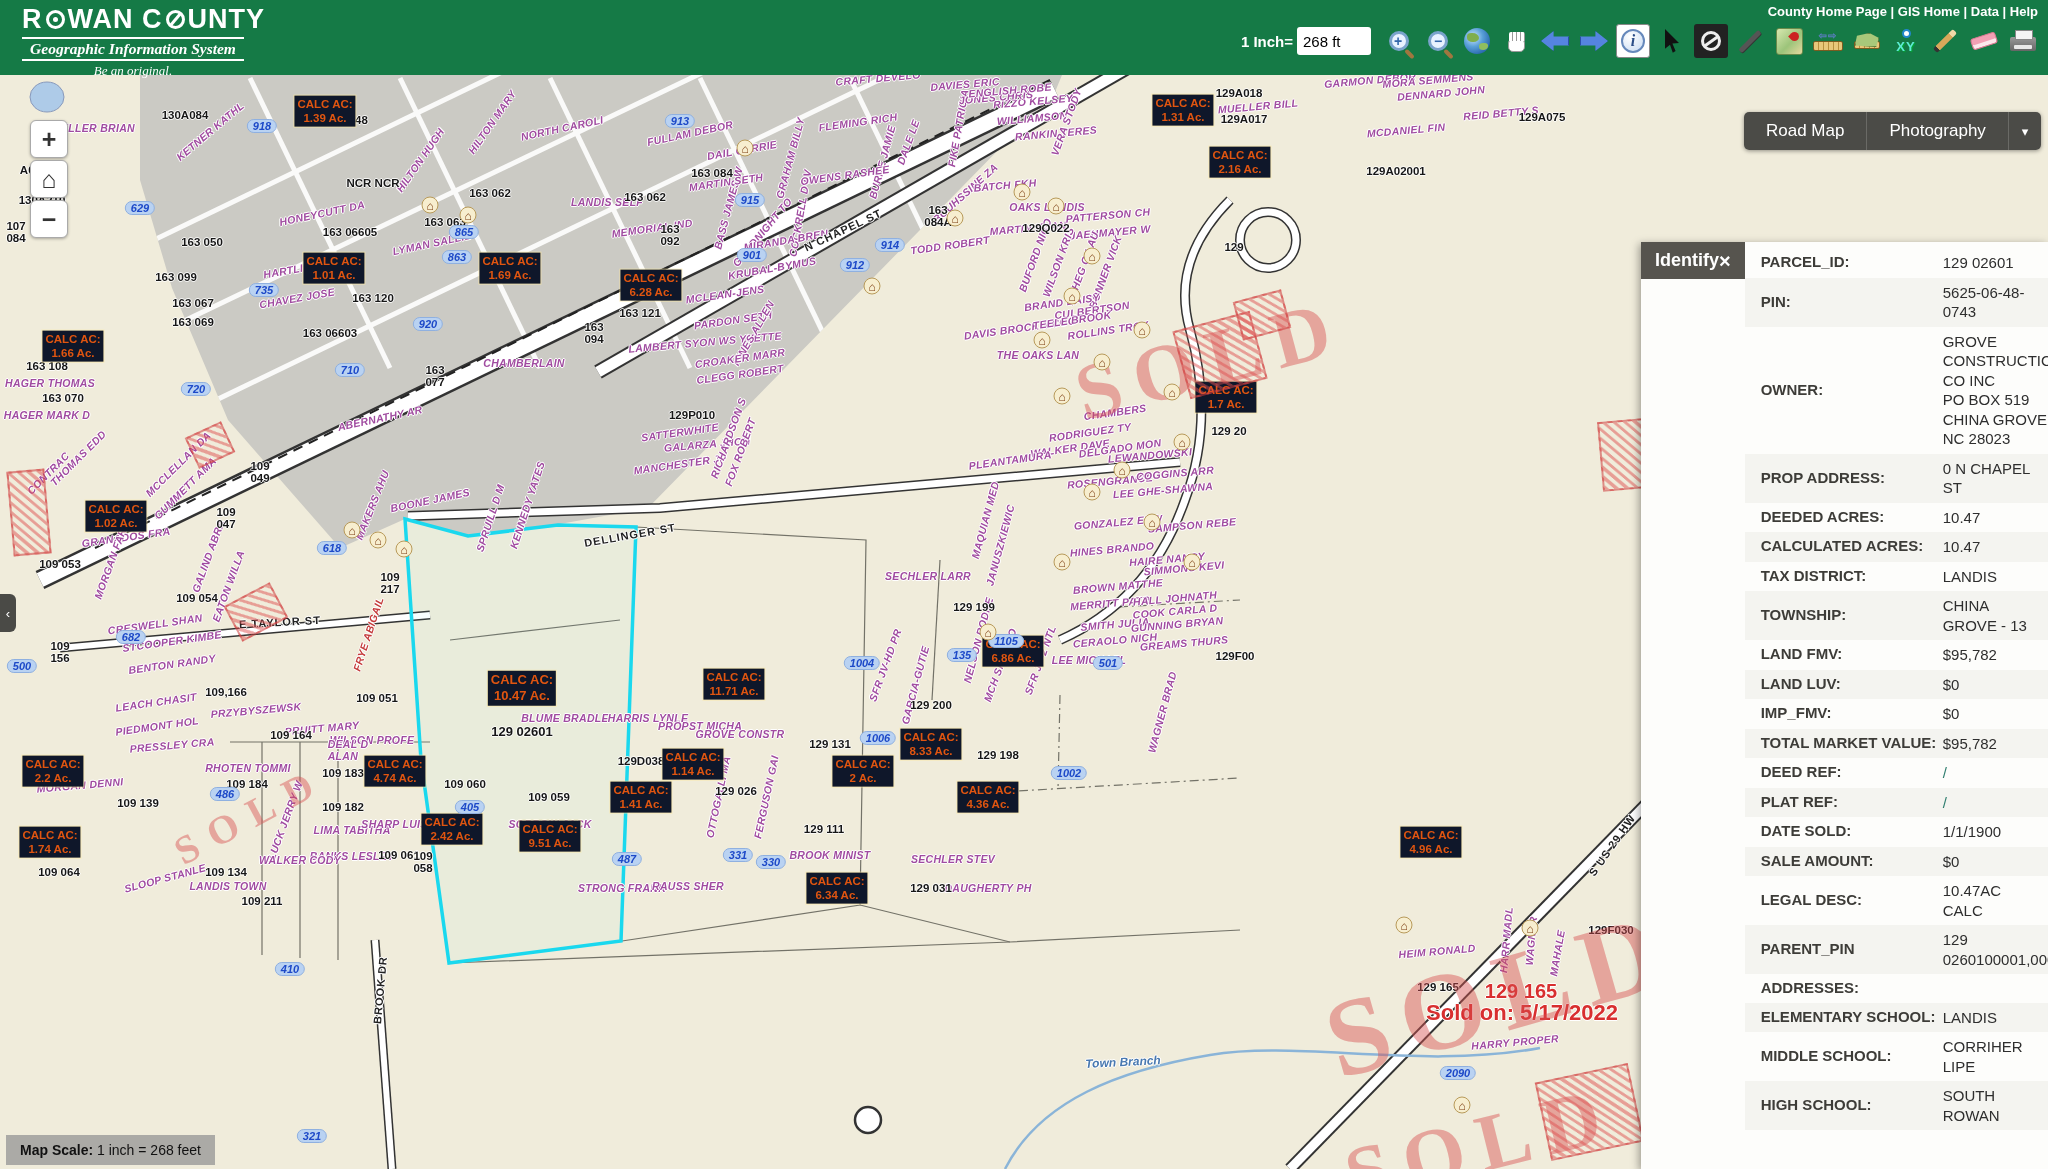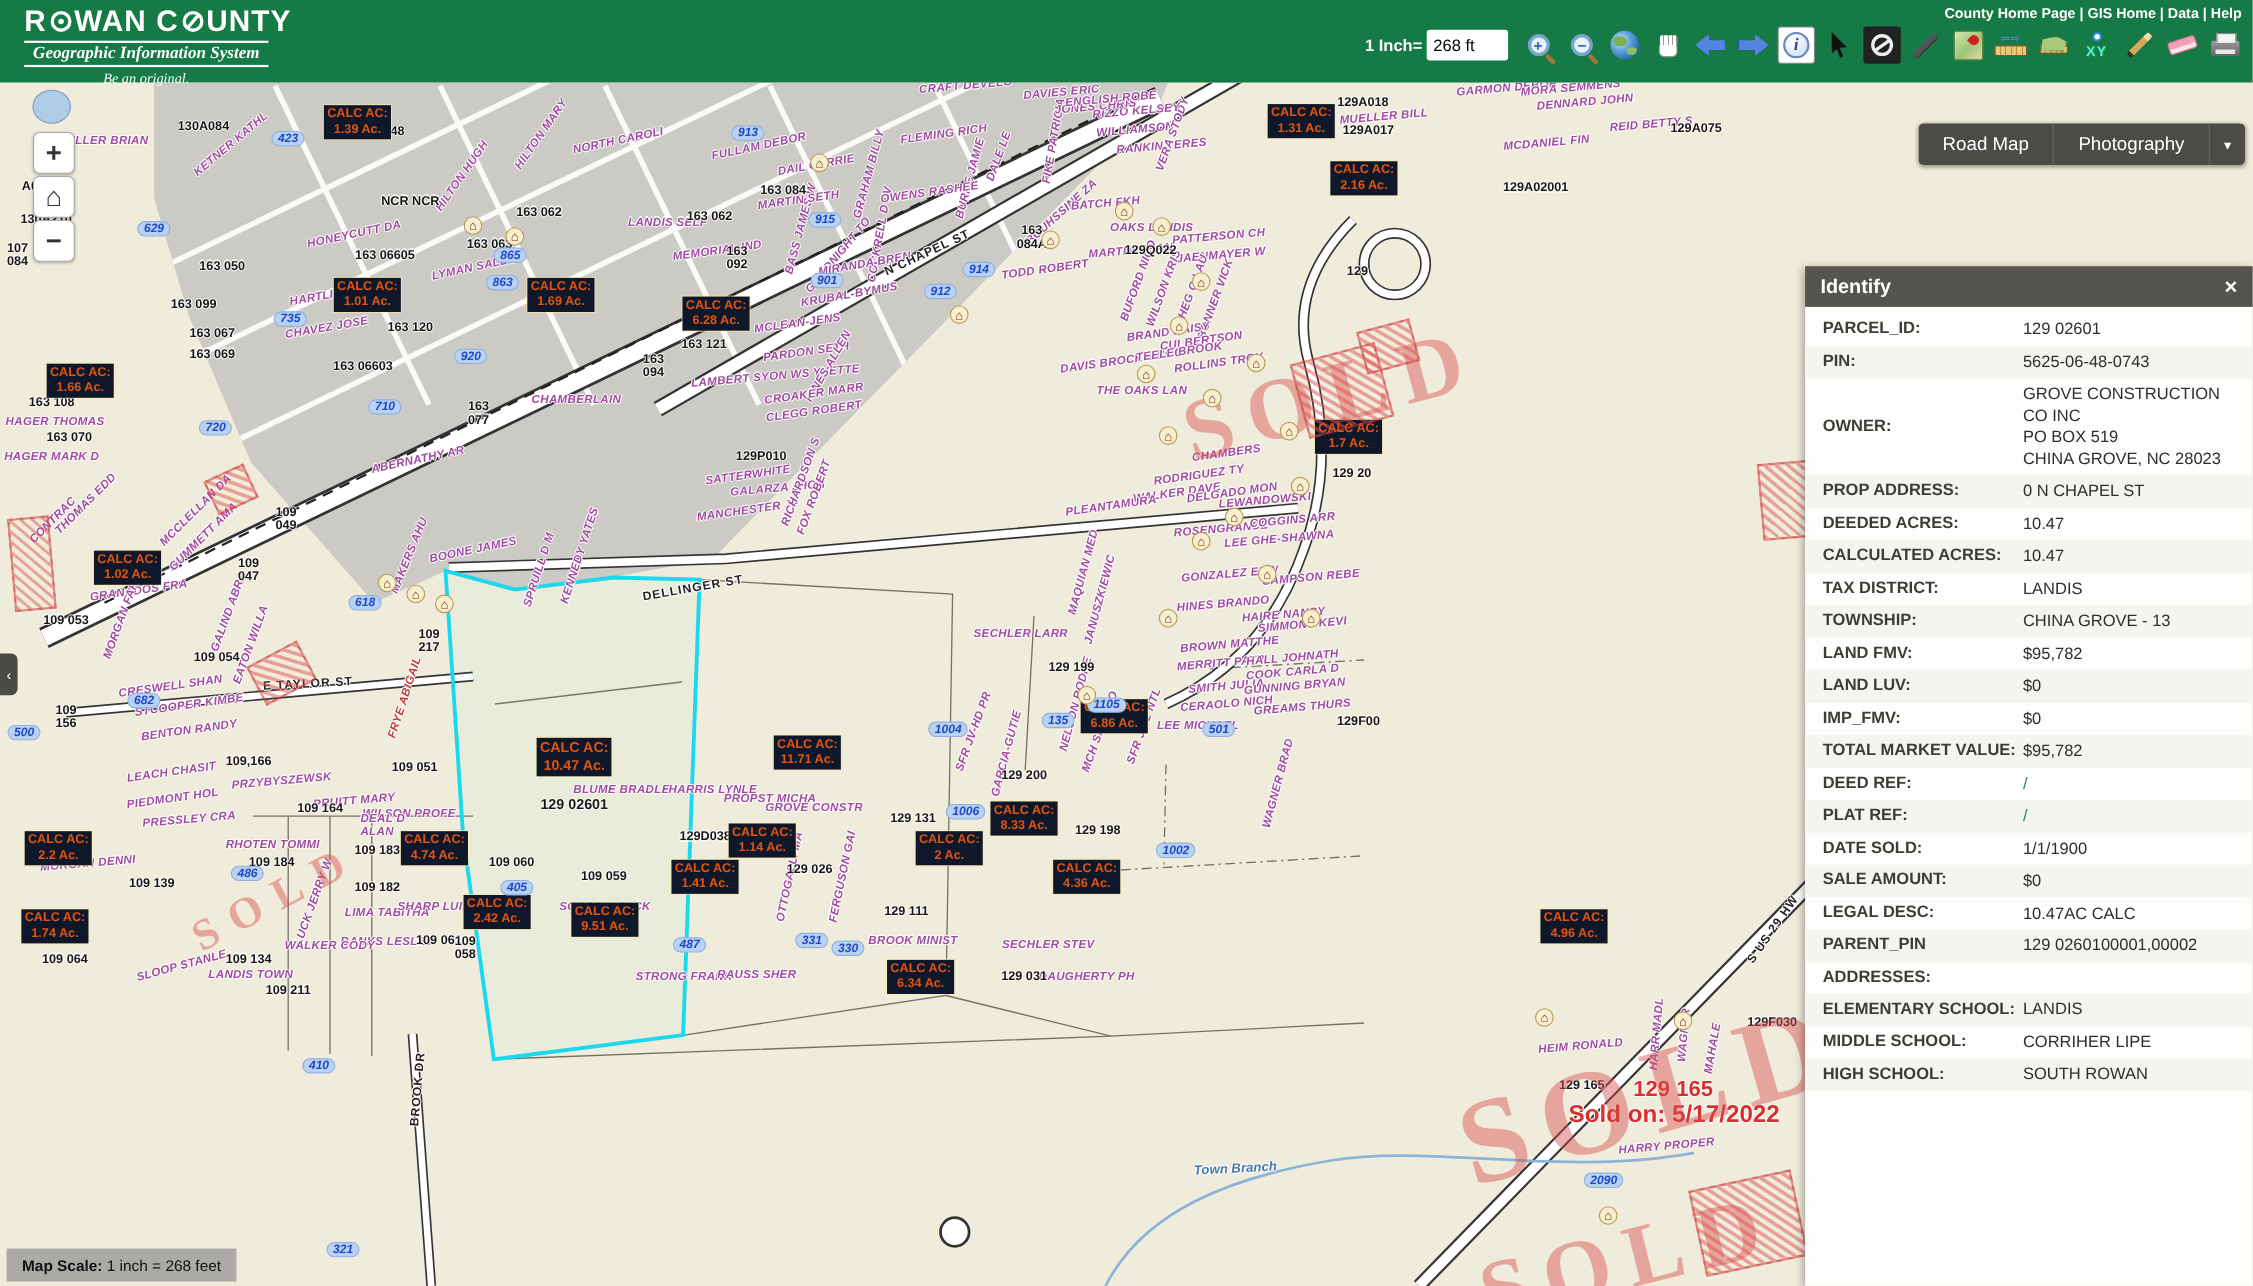--- a/index.html
+++ b/index.html
@@ -100,21 +100,21 @@
   
   #basemap { position:absolute; left:1744px; top:112px; display:flex; border-radius:5px; overflow:hidden; box-shadow:0 1px 4px rgba(0,0,0,.4); z-index:20; }
   .bm-btn { background:#4b4b47; color:#fff; font-size:17px; padding:9px 22px; border-right:1px solid #6a6a66; cursor:pointer; white-space:nowrap; }
   .bm-caret { background:#4b4b47; color:#fff; padding:9px 13px; font-size:13px; cursor:pointer; display:flex; align-items:center; }
 
   
   #scalebox { position:absolute; left:6px; bottom:4px; background:rgba(160,160,158,.88); padding:7px 14px; font-size:14px; color:#111; z-index:20; }
   #scalebox b { font-weight:bold; }
 
   
-  #identify { position:absolute; left:1641px; top:242px; width:407px; height:927px; background:#fdfdfb; z-index:30; box-shadow:-2px 2px 8px rgba(0,0,0,.35); display:flex; flex-direction:column; }
+  #identify { position:absolute; left:1641px; top:242px; width:407px; height:927px; background:#fdfdfb; z-index:30; box-shadow:-2px 2px 8px rgba(0,0,0,.35); display:flex; flex-direction:row; }
   #identify-header { background:#56544e; color:#fff; height:37px; display:flex; align-items:center; padding:0 14px; flex:0 0 auto; }
   #identify-title { font-weight:bold; font-size:18px; flex:1; }
   #identify-close { color:#fff; font-size:20px; font-weight:bold; cursor:pointer; line-height:1; }
   #identify-body { flex:1; overflow:hidden; padding:6px 0 0 0; }
   .id-row { display:flex; padding:5px 16px; align-items:center; }
   .id-row:nth-child(even) { background:#f4f4f0; }
   .id-label { width:182px; flex:0 0 auto; font-weight:bold; color:#3d3c38; font-size:15px; line-height:1.25; }
   .id-value { flex:1; color:#2e2e2e; font-size:15px; line-height:1.3; white-space:pre-line; }
   .id-value.link { color:#2e7d6e; }
 </style>
@@ -456,21 +456,21 @@
         <span class="lbl calc" style="left: 837px; top: 888px; transform: translate(-50%, -50%) rotate(0deg);">CALC AC:
 6.34 Ac.</span>
         <span class="lbl calc" style="left: 1431px; top: 842px; transform: translate(-50%, -50%) rotate(0deg);">CALC AC:
 4.96 Ac.</span>
         <span class="lbl calc" style="left: 1183px; top: 110px; transform: translate(-50%, -50%) rotate(0deg);">CALC AC:
 1.31 Ac.</span>
         <span class="lbl calc" style="left: 1240px; top: 162px; transform: translate(-50%, -50%) rotate(0deg);">CALC AC:
 2.16 Ac.</span>
         <span class="lbl calc" style="left: 1226px; top: 397px; transform: translate(-50%, -50%) rotate(0deg);">CALC AC:
 1.7 Ac.</span>
-        <span class="lbl badge" style="left: 262px; top: 126px; transform: translate(-50%, -50%) rotate(0deg);">423</span>
+        <span class="lbl badge" style="left: 262px; top: 126px; transform: translate(-50%, -50%) rotate(0deg);">918</span>
         <span class="lbl badge" style="left: 140px; top: 208px; transform: translate(-50%, -50%) rotate(0deg);">629</span>
         <span class="lbl badge" style="left: 196px; top: 389px; transform: translate(-50%, -50%) rotate(0deg);">720</span>
         <span class="lbl badge" style="left: 264px; top: 290px; transform: translate(-50%, -50%) rotate(0deg);">735</span>
         <span class="lbl badge" style="left: 350px; top: 370px; transform: translate(-50%, -50%) rotate(0deg);">710</span>
         <span class="lbl badge" style="left: 332px; top: 548px; transform: translate(-50%, -50%) rotate(0deg);">618</span>
         <span class="lbl badge" style="left: 131px; top: 637px; transform: translate(-50%, -50%) rotate(0deg);">682</span>
         <span class="lbl badge" style="left: 22px; top: 666px; transform: translate(-50%, -50%) rotate(0deg);">500</span>
         <span class="lbl badge" style="left: 464px; top: 232px; transform: translate(-50%, -50%) rotate(0deg);">865</span>
         <span class="lbl badge" style="left: 457px; top: 257px; transform: translate(-50%, -50%) rotate(0deg);">863</span>
         <span class="lbl badge" style="left: 428px; top: 324px; transform: translate(-50%, -50%) rotate(0deg);">920</span>

